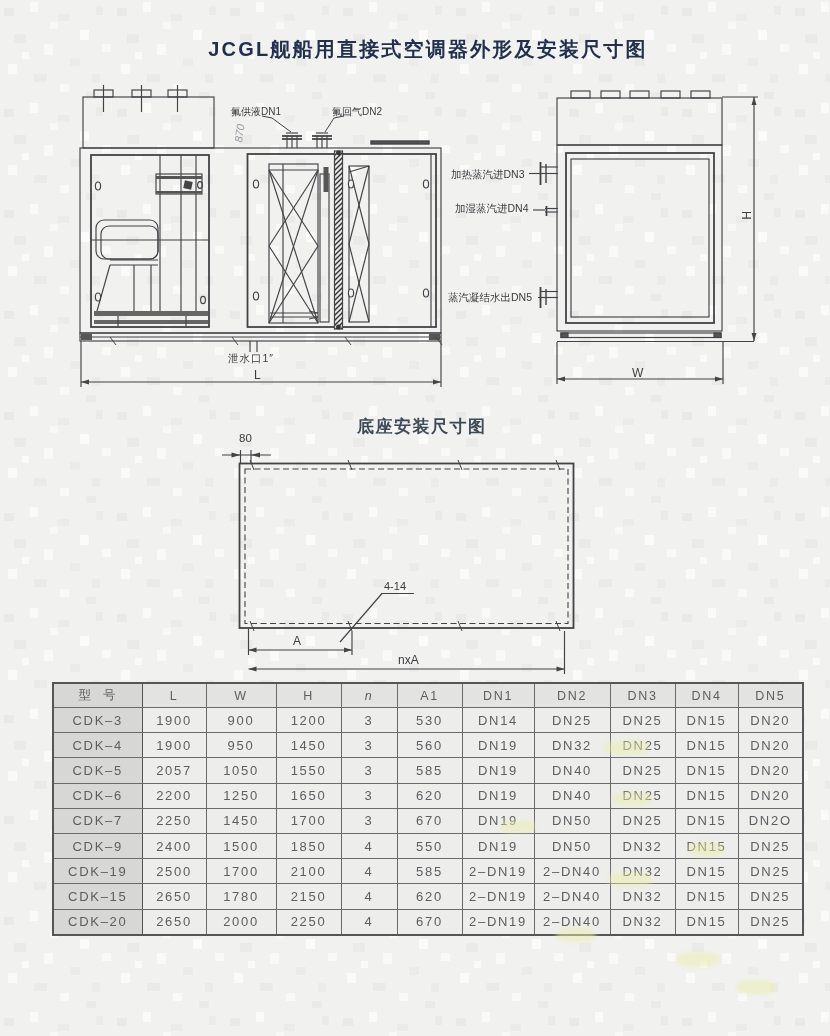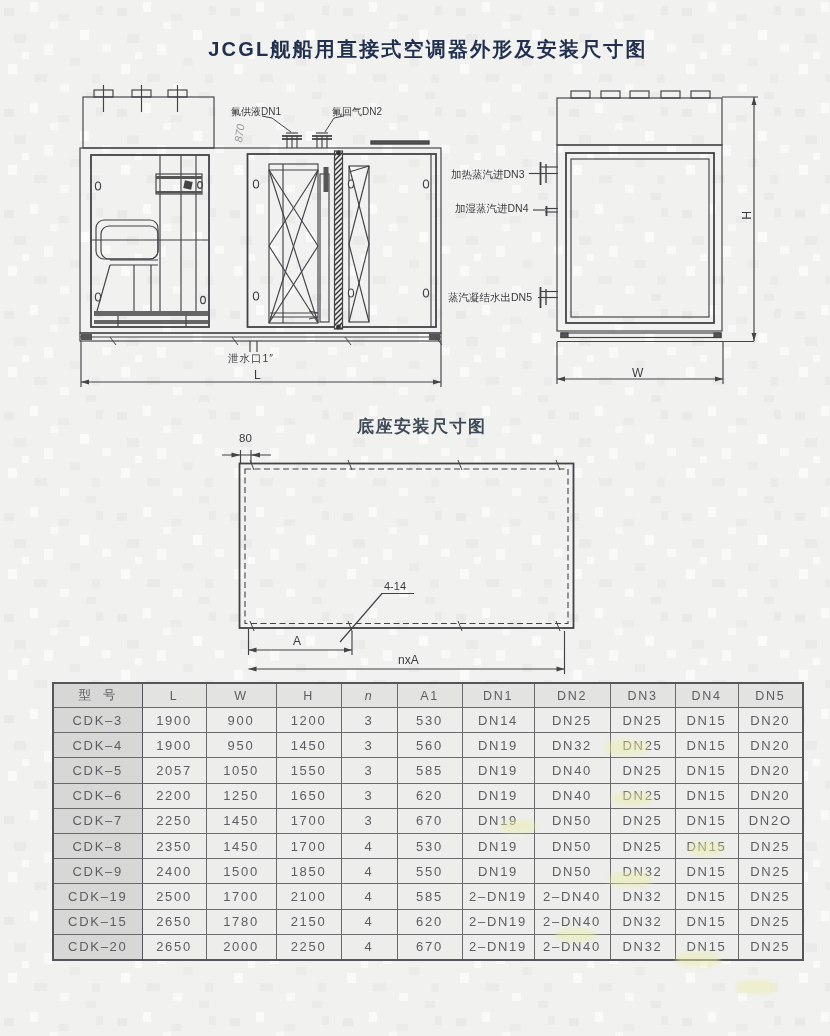--- a/index.html
+++ b/index.html
@@ -380,33 +380,20 @@
           <td>1700</td>
           <td>3</td>
           <td>670</td>
           <td>DN19</td>
           <td>DN50</td>
           <td>DN25</td>
           <td>DN15</td>
           <td>DN2O</td>
         </tr>
   <tr>
-          <td class="m">CDK–8</td>
-          <td>2350</td>
-          <td>1450</td>
-          <td>1700</td>
-          <td>4</td>
-          <td>530</td>
-          <td>DN19</td>
-          <td>DN50</td>
-          <td>DN25</td>
-          <td>DN15</td>
-          <td>DN25</td>
-        </tr>
-  <tr>
           <td class="m">CDK–9</td>
           <td>2400</td>
           <td>1500</td>
           <td>1850</td>
           <td>4</td>
           <td>550</td>
           <td>DN19</td>
           <td>DN50</td>
           <td>DN32</td>
           <td>DN15</td>

